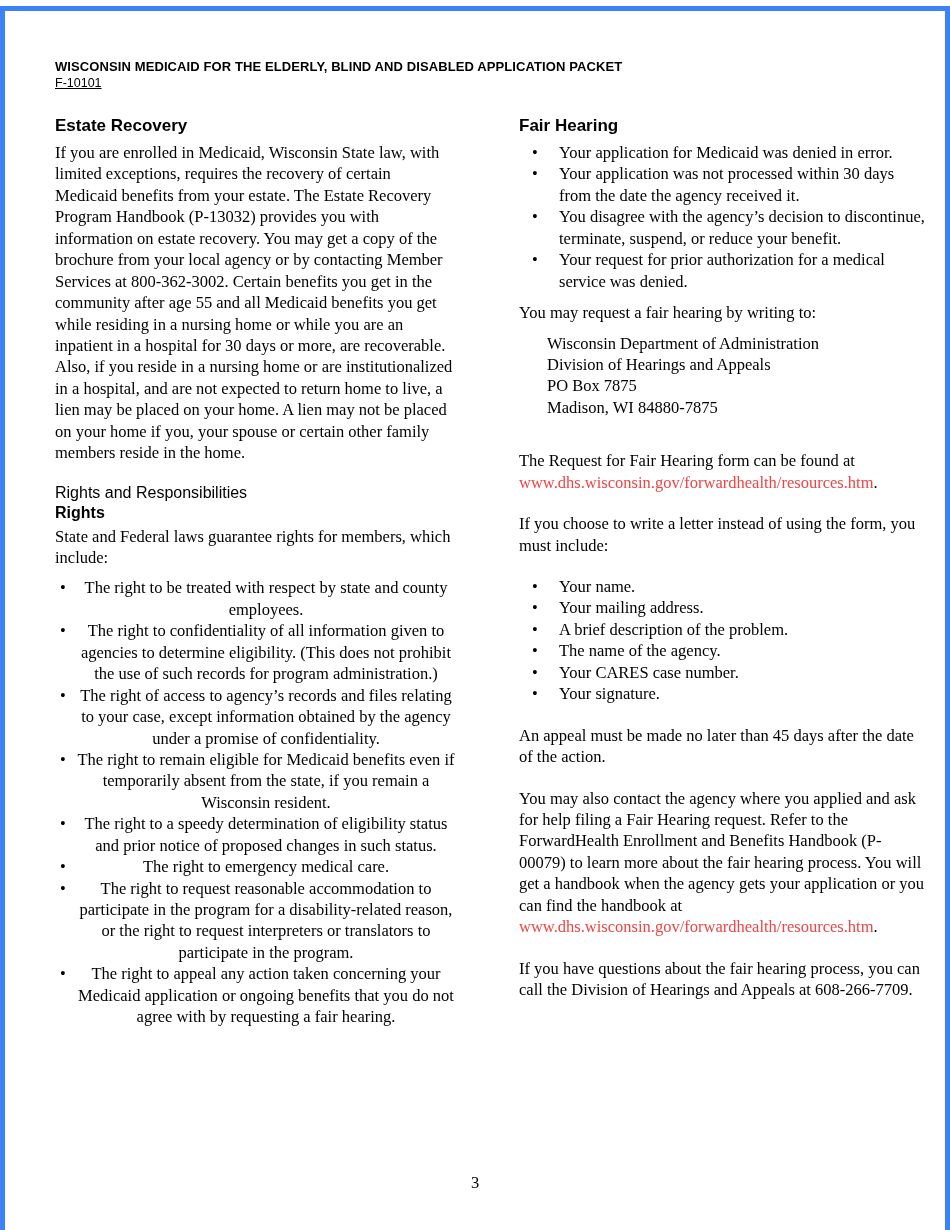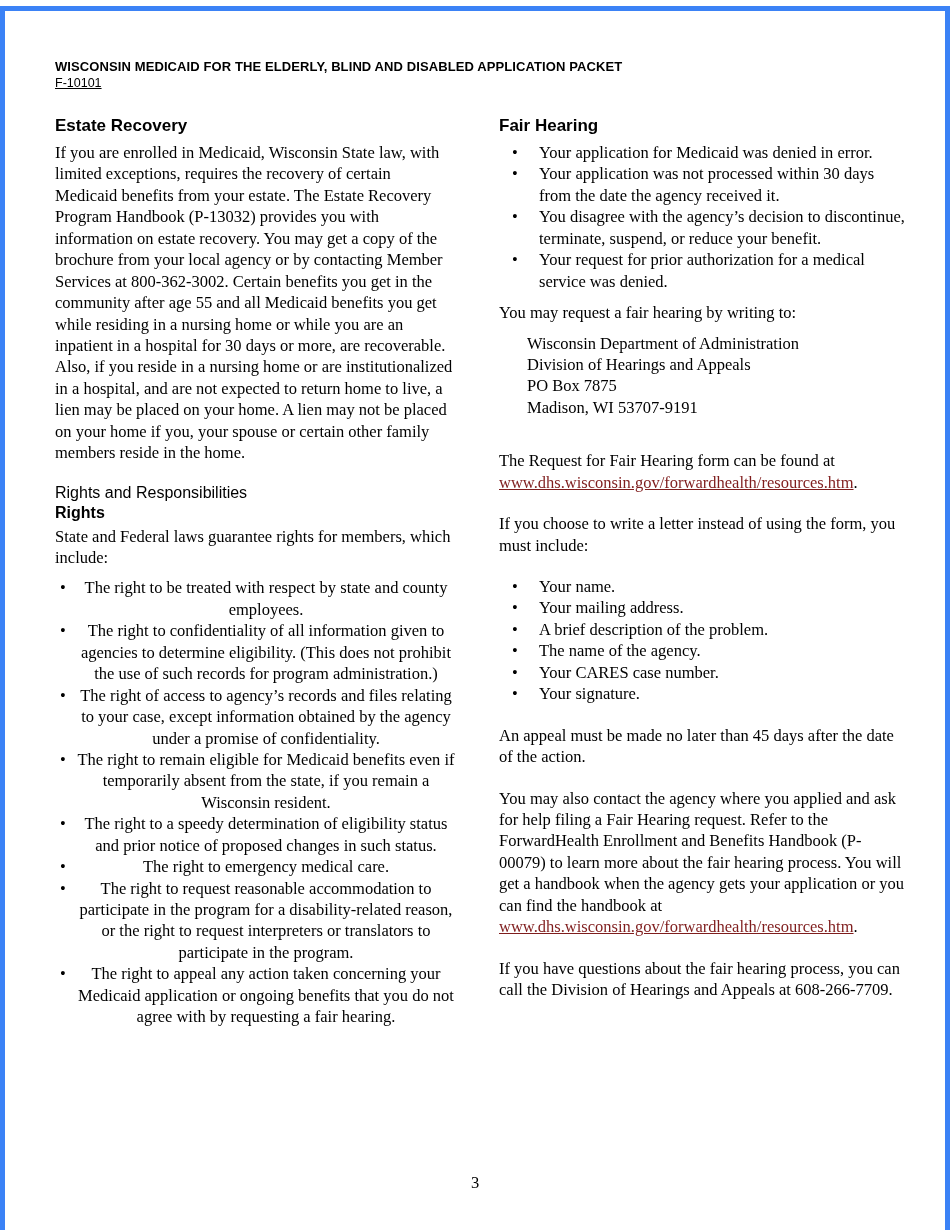--- a/index.html
+++ b/index.html
@@ -27,21 +27,21 @@
     letter-spacing: 0.1px;
   }
   .doc-header .form-number {
     font-size: 12.5px;
     margin-top: 2px;
     text-decoration: underline;
   }
 
   .columns {
     display: flex;
-    gap: 44px;
+    gap: 64px;
   }
   .col-left  { width: 400px; flex: 0 0 auto; }
   .col-right { width: 408px; flex: 0 0 auto; }
 
   h2.section-heading {
     font-family: "Liberation Sans", sans-serif;
     font-size: 17px;
     font-weight: bold;
     margin: 0 0 6px 0;
   }
@@ -79,22 +79,21 @@
   .address {
     font-size: 16.5px;
     line-height: 1.3;
     margin: 0 0 0 28px;
   }
   .address .line { display: block; }
 
   .gap-large { height: 32px; }
 
   a.link, span.linklike {
-    color: #7f1d1d;
-    text-decoration: underline;
+    color: #ef4444;
     cursor: pointer;
     overflow-wrap: break-word;
     word-break: break-word;
   }
 
   .page-footer {
     position: absolute;
     left: 0;
     right: 0;
     bottom: 38px;
@@ -146,21 +145,21 @@
         <li>You disagree with the agency’s decision to discontinue, terminate, suspend, or reduce your benefit.</li>
         <li>Your request for prior authorization for a medical service was denied.</li>
       </ul>
 
       <p class="tight">You may request a fair hearing by writing to:</p>
 
       <div class="address">
         <span class="line">Wisconsin Department of Administration</span>
         <span class="line">Division of Hearings and Appeals</span>
         <span class="line">PO Box 7875</span>
-        <span class="line">Madison, WI 53707-9191</span>
+        <span class="line">Madison, WI 84880-7875</span>
       </div>
 
       <div class="gap-large"></div>
 
       <p><span>The Request for Fair Hearing form can be found at </span><a class="link">www.dhs.wisconsin.gov/forwardhealth/resources.htm</a><span>.</span></p>
 
       <p>If you choose to write a letter instead of using the form, you must include:</p>
 
       <ul class="bullets" style="margin-bottom:20px;">
         <li>Your name.</li>

